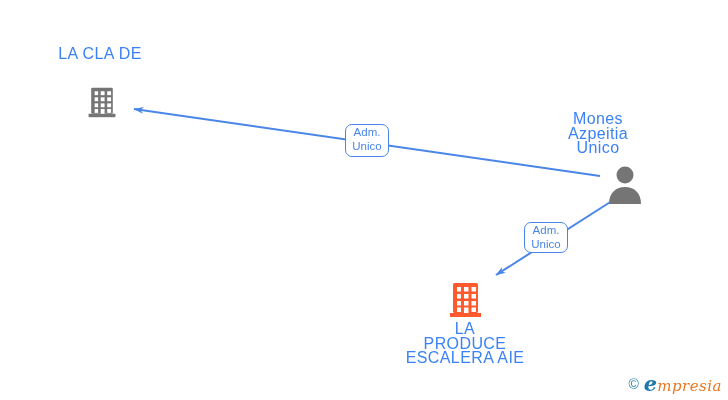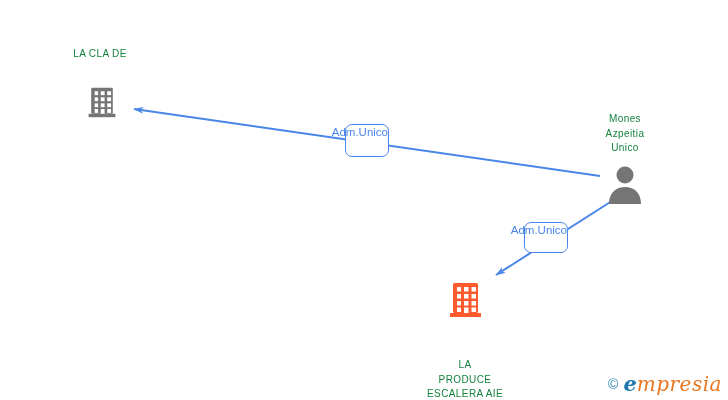--- a/index.html
+++ b/index.html
@@ -11,49 +11,49 @@
     overflow: hidden;
     font-family: "Liberation Sans", "DejaVu Sans", sans-serif;
   }
   svg.edges {
     position: absolute;
     left: 0; top: 0;
     width: 728px; height: 400px;
   }
   .node-label {
     position: absolute;
-    color: #15803d;
-    font-size: 10px;
+    color: #3b82f6;
+    font-size: 16px;
     line-height: 14.5px;
     text-align: center;
     letter-spacing: 0.4px;
     cursor: pointer;
   }
   .node-label div { white-space: pre; }
   .node-icon { position: absolute; cursor: pointer; }
   .company1-label { left: 30px;  top: 46px;  width: 140px; line-height: 15px; }
   .company1-icon  { left: 86px;  top: 86px;  width: 32px;  height: 33px; }
-  .person-label   { left: 565px; top: 112px; width: 120px; text-align: center; }
+  .person-label   { left: 538px; top: 112px; width: 120px; text-align: center; }
   .person-icon    { left: 607px; top: 166px; width: 36px;  height: 38px; }
   .company2-icon  { left: 447px; top: 282px; width: 37px;  height: 36px; }
-  .company2-label { left: 385px; top: 322px; width: 160px; margin-top: 36px; }
+  .company2-label { left: 385px; top: 322px; width: 160px; }
   .icon-gray   { fill: #757575; }
   .icon-orange { fill: #ff5a2e; }
   .edge-label {
     position: absolute;
     background: #ffffff;
     border: 1.5px solid #4a86e8;
     border-radius: 7px;
     color: #4a86e8;
     font-size: 11.5px;
     line-height: 14px;
     text-align: center;
     display: flex;
-    flex-direction: row;
-    justify-content: flex-end;
+    flex-direction: column;
+    justify-content: flex-start;
     box-sizing: border-box;
   }
   .edge-label-1 { left: 345px; top: 124px; width: 44px; height: 33px; }
   .edge-label-2 { left: 524px; top: 222px; width: 44px; height: 31px; }
   .logo {
     position: absolute;
     right: 6px;
     bottom: 4px;
     display: flex;
     align-items: baseline;
@@ -66,21 +66,21 @@
     align-self: center;
   }
   .logo .brand { font-family: "DejaVu Serif", serif; font-style: italic; }
   .logo .brand-e {
     color: #2079ae;
     font-size: 21px;
     font-weight: 600;
   }
   .logo .brand-rest {
     color: #e87722;
-    font-size: 20px;
+    font-size: 15px;
     letter-spacing: 0.5px;
   }
 </style>
 </head>
 <body>
 
 <div class="canvas">
 
   <svg class="edges" viewBox="0 0 728 400">
     <defs>

